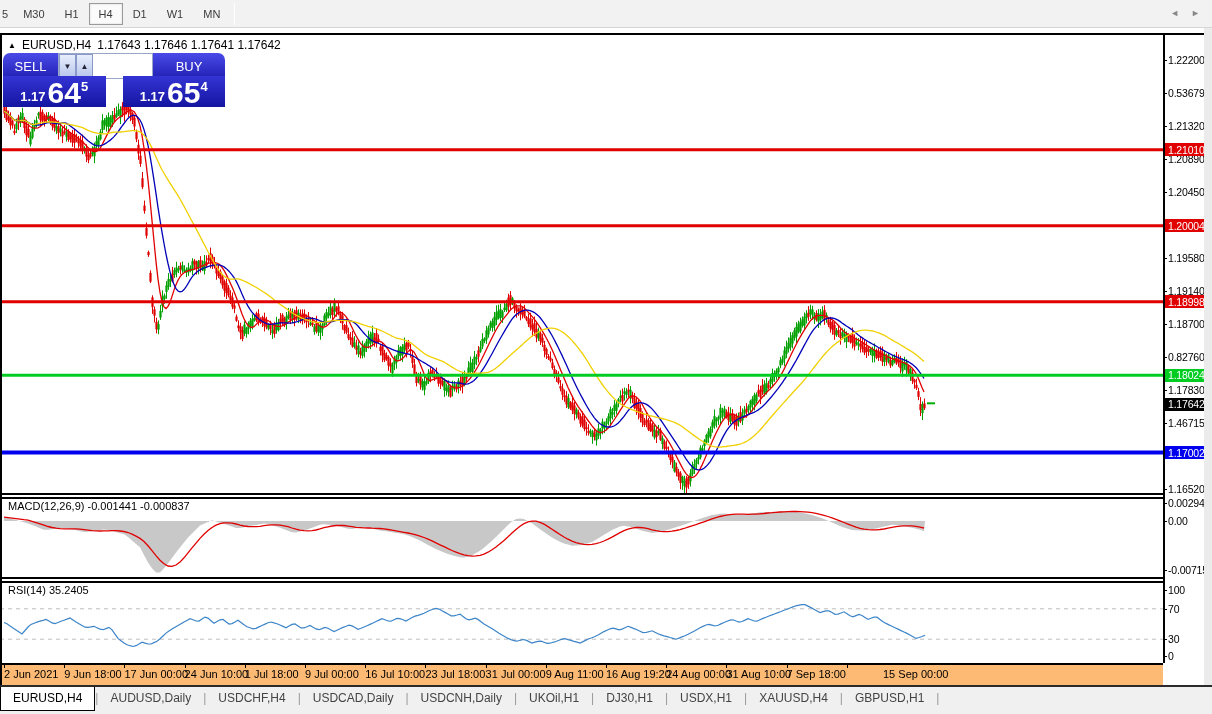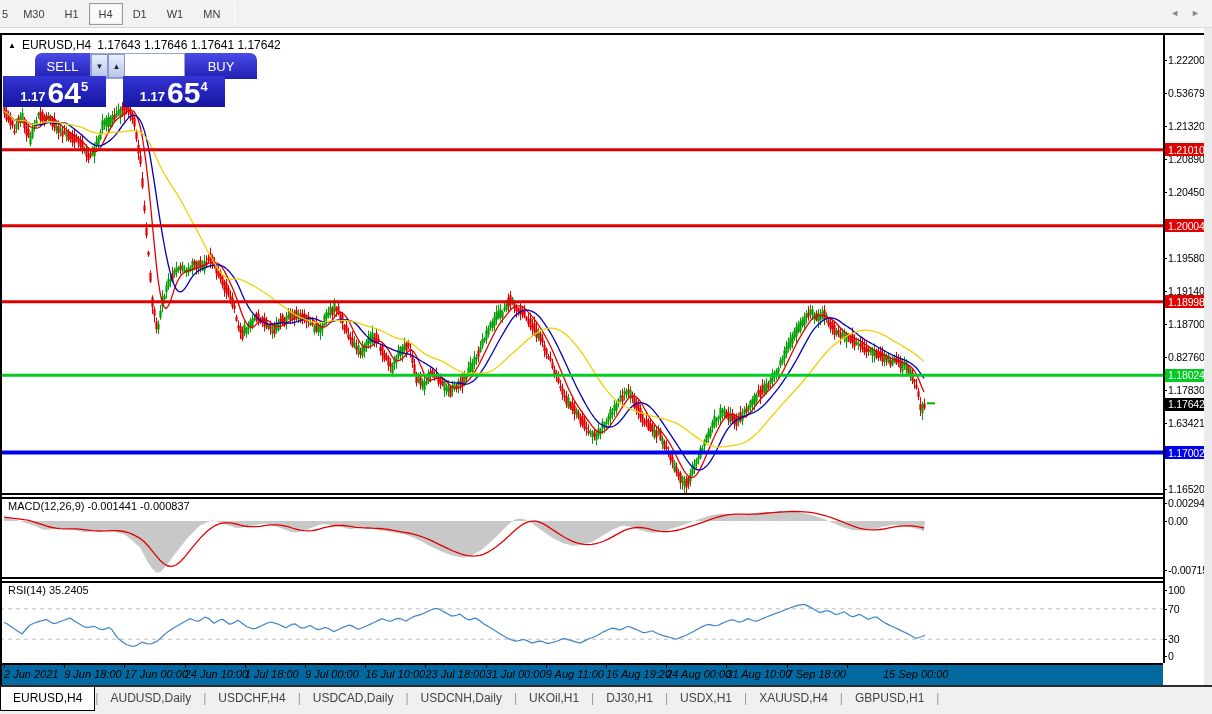--- a/index.html
+++ b/index.html
@@ -27,21 +27,21 @@
 
   svg.pane { position:absolute; left:0; background:#fff; }
 
   
   .ohlc { position:absolute; left:8px; top:5px; font-size:12px; color:#000;
           display:flex; align-items:center; gap:6px; white-space:nowrap; }
   .ohlc .tri { font-size:8px; }
 
   
   .trade { position:absolute; left:3px; top:17px; width:222px; height:57px; }
-  .trade .row1 { position:absolute; left:0; top:3px; width:222px; height:26px; display:flex;margin-left:32px; }
+  .trade .row1 { position:absolute; left:0; top:3px; width:222px; height:26px; display:flex; }
   .tbtn { width:55px; height:26px; color:#fff; font-size:13px; display:flex;
           align-items:center; justify-content:center;
           background:linear-gradient(#4a4ae8,#2020b4); cursor:pointer; }
   .tbtn.sell { border-top-left-radius:7px; }
   .tbtn.buy  { width:72px; border-top-right-radius:7px; }
   .volbox { flex:1; height:26px; background:#fff; border:1px solid #9aa6c8;
             display:flex; align-items:center; }
   .spin { width:17px; height:24px; background:linear-gradient(#e8eefc,#b8c6ec);
           border:1px solid #8898c8; color:#223; font-size:8px; display:flex;
           align-items:center; justify-content:center; cursor:pointer; }
@@ -58,21 +58,21 @@
   .pane-label { position:absolute; font-size:11px; color:#000; white-space:nowrap; }
 
   
   .axis { position:absolute; left:1165px; top:0px; width:39px; height:652px; }
   .axis .tick { position:absolute; left:3px; font-size:10.5px; color:#000; letter-spacing:-0.2px; white-space:nowrap; }
   .axis .dash { position:absolute; left:-2px; width:4px; height:1px; background:#000; }
   .badge { position:absolute; left:0px; width:39px; height:13px; font-size:10.5px;
            color:#fff; display:flex; align-items:center; padding-left:3px; letter-spacing:-0.2px; }
 
   
-  .dateaxis { position:absolute; left:2px; top:632px; width:1161px; height:21px; background:#0369a1;font-style:italic; }
+  .dateaxis { position:absolute; left:2px; top:632px; width:1161px; height:21px; background:#fdba74; }
   .dlabel { position:absolute; top:3px; font-size:11px; color:#000; white-space:nowrap; }
   .dtick { position:absolute; top:0; width:1px; height:3px; background:#000; }
 
   
   .tabbar { position:absolute; left:0; top:685px; width:1212px; height:29px; background:#f0f0f0;
             border-top:2px solid #2b2b2b; display:flex; align-items:flex-start; }
   .tab { height:22px; margin-top:1px; padding:3px 12px 0 12px; font-size:12px; color:#444;
          white-space:nowrap; cursor:pointer; }
   .tab.active { background:#fff; border:1px solid #000; border-top:none; color:#000;
                 margin-top:0; padding-top:4px; height:24px; }
@@ -1104,21 +1104,21 @@
         <div class="tick" style="top: 218.862px;">1.19580</div>
         <div class="dash" style="top: 224.862px;"></div>
         <div class="tick" style="top: 252.091px;">1.19140</div>
         <div class="dash" style="top: 258.091px;"></div>
         <div class="tick" style="top: 285.32px;">1.18700</div>
         <div class="dash" style="top: 291.32px;"></div>
         <div class="tick" style="top: 317.794px;">0.82760</div>
         <div class="dash" style="top: 323.794px;"></div>
         <div class="tick" style="top: 351.022px;">1.17830</div>
         <div class="dash" style="top: 357.022px;"></div>
-        <div class="tick" style="top: 384.251px;">1.63421</div>
+        <div class="tick" style="top: 384.251px;">1.46715</div>
         <div class="dash" style="top: 390.251px;"></div>
         <div class="tick" style="top: 449.954px;">1.16520</div>
         <div class="dash" style="top: 455.954px;"></div>
         <div class="badge" style="top: 110.369px; background: rgb(224, 0, 0); color: rgb(255, 255, 255);">1.21010</div>
         <div class="badge" style="top: 186.342px; background: rgb(224, 0, 0); color: rgb(255, 255, 255);">1.20004</div>
         <div class="badge" style="top: 262.315px; background: rgb(224, 0, 0); color: rgb(255, 255, 255);">1.18998</div>
         <div class="badge" style="top: 335.872px; background: rgb(0, 204, 34); color: rgb(255, 255, 255);">1.18024</div>
         <div class="badge" style="top: 364.72px; background: rgb(0, 0, 0); color: rgb(255, 255, 255);">1.17642</div>
         <div class="badge" style="top: 413.053px; background: rgb(0, 0, 238); color: rgb(255, 255, 255);">1.17002</div>
         <div class="tick" style="top: 464px;">0.002947</div>

